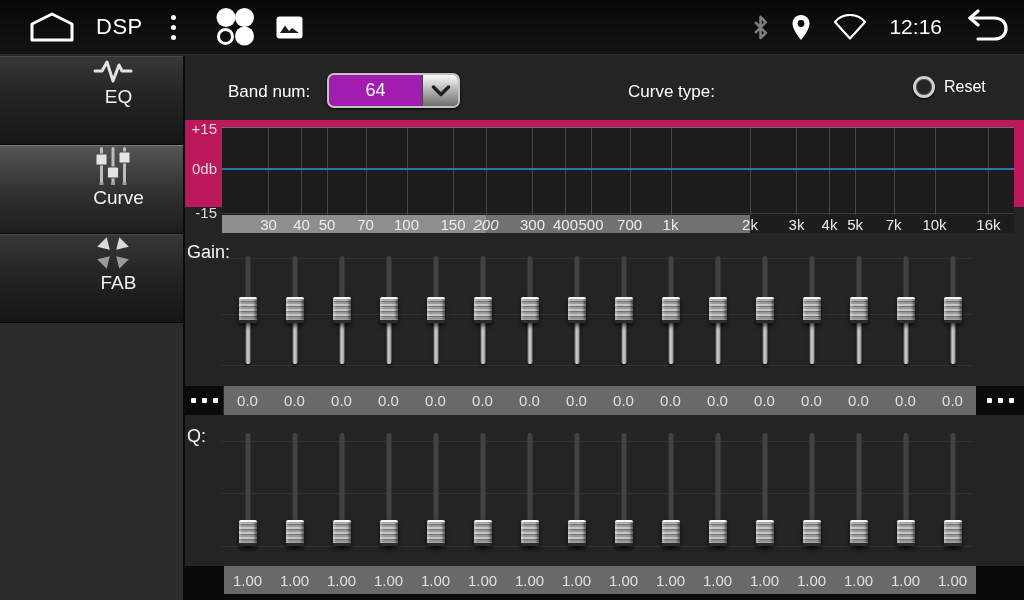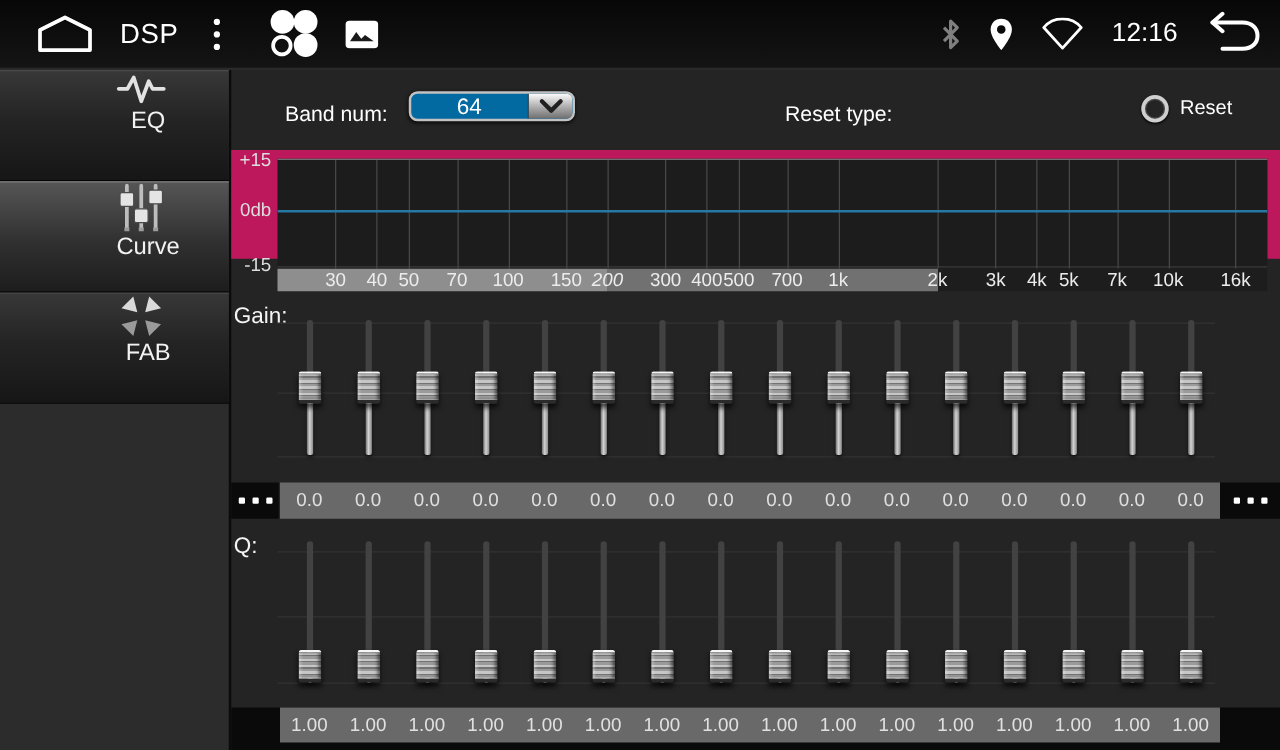--- a/index.html
+++ b/index.html
@@ -29,22 +29,22 @@
              border-bottom:1px solid #050505;box-shadow:inset 0 1px 0 #4a4a4a;flex-direction:column;}
   .side-item.selected{background:linear-gradient(180deg,#565656,#303030 55%,#1d1d1d);
                       box-shadow:inset 0 1px 0 #7a7a7a;}
   .side-icon{width:42px;display:flex;justify-content:center;}
   .side-label{font-size:19px;margin-left:12px;color:#f2f2f2;}
 
   
   .main{position:absolute;left:185px;top:56px;width:839px;height:544px;background:#242424;}
 
   .ctl-label{position:absolute;font-size:17px;color:#fff;}
-  .dropdown{position:absolute;height:24px;border:2px solid #c2c2c2;border-radius:7px;
-            background:#0369a1;display:flex;overflow:hidden;cursor:pointer;
+  .dropdown{position:absolute;height:35px;border:2px solid #c2c2c2;border-radius:7px;
+            background:#a21caf;display:flex;overflow:hidden;cursor:pointer;
             box-shadow:0 1px 3px rgba(0,0,0,.8);}
   .dd-value{flex:1;display:flex;align-items:center;justify-content:center;font-size:18px;color:#fff;}
   .dd-btn{width:36px;background:linear-gradient(180deg,#fbfbfb,#b9b9b9 45%,#6e6e6e);
           border-left:1px solid #444;display:flex;align-items:center;justify-content:center;}
   .radio{width:22px;height:22px;border-radius:50%;border:3px solid #cfcfcf;
          box-shadow:inset 0 0 0 1px #4a4a4a, 0 1px 2px #000;background:transparent;}
   .reset-wrap{position:absolute;left:728px;top:20px;display:flex;align-items:center;gap:9px;cursor:pointer;}
   .reset-label{font-size:16px;}
 
   
@@ -186,21 +186,21 @@
   <span class="ctl-label" style="left:43px;top:26px">Band num:</span>
   <div class="dropdown" style="left:142px;top:17px;width:133px">
     <span class="dd-value">64</span>
     <span class="dd-btn">
       <svg width="20" height="12" viewBox="0 0 20 12">
           <path d="M2.5 2 L10 9.5 L17.5 2" fill="none" stroke="#202020" stroke-width="3.4" stroke-linecap="round" stroke-linejoin="round"></path>
         </svg>
     </span>
   </div>
 
-  <span class="ctl-label" style="left:443px;top:26px">Reset type:</span>
+  <span class="ctl-label" style="left:443px;top:26px">Curve type:</span>
 
   <div class="reset-wrap">
     <span class="radio"></span>
     <span class="reset-label">Reset</span>
   </div>
 
   <div class="plot-row">
     <span class="ylab" style="top:8px">+15</span>
     <span class="ylab" style="top:48px">0db</span>
     <span class="ylab" style="top:92px">-15</span>

